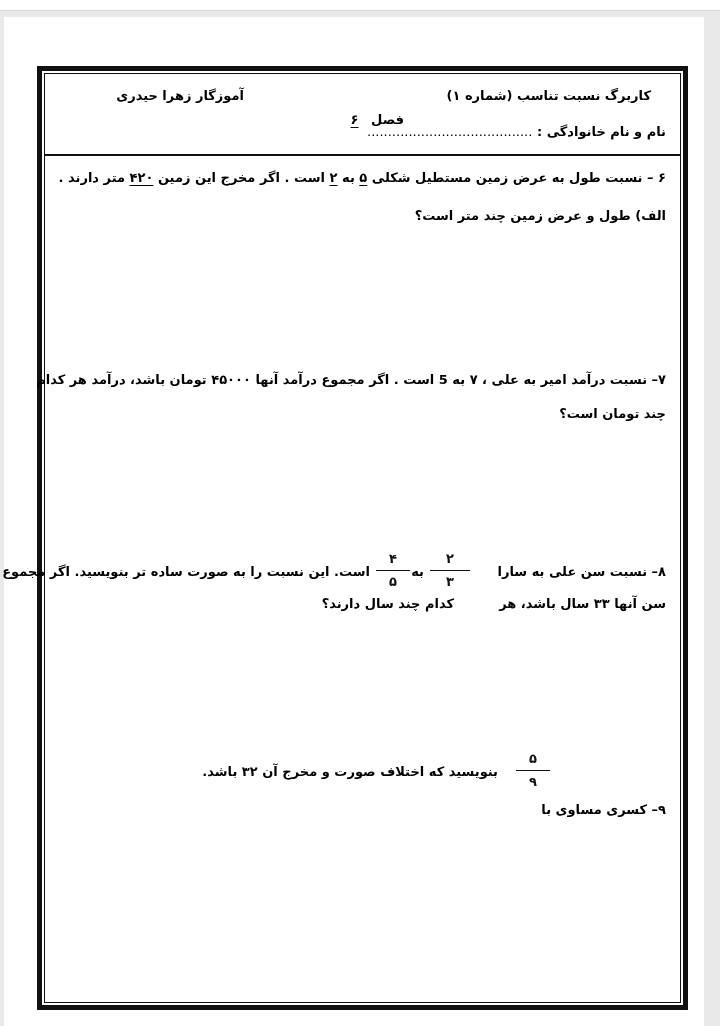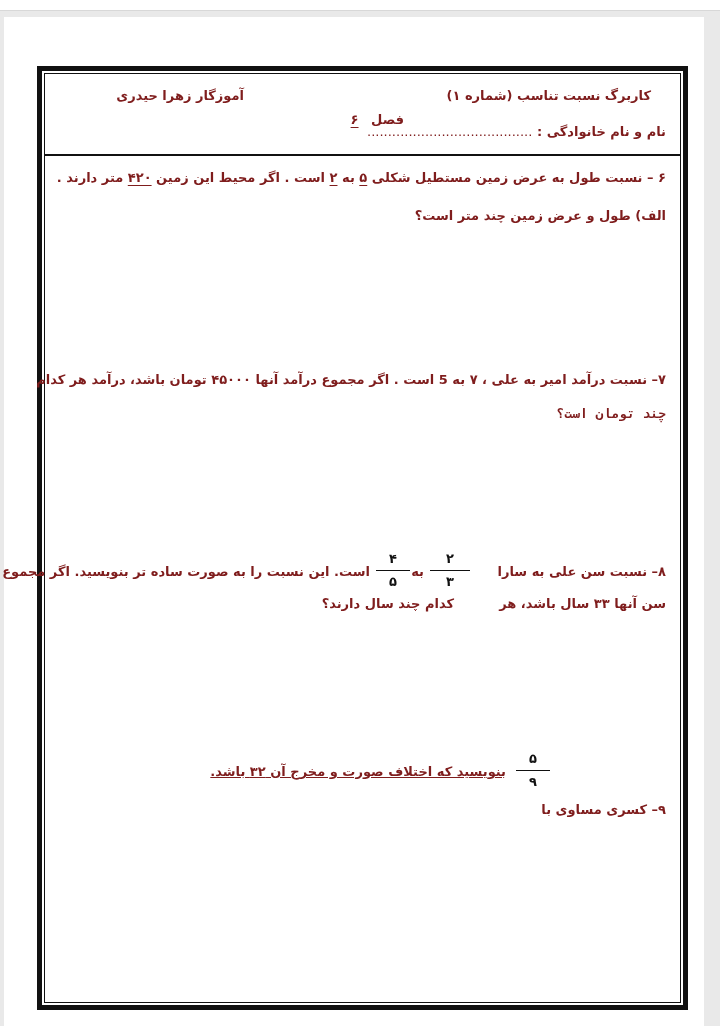--- a/index.html
+++ b/index.html
@@ -27,21 +27,21 @@
     border: 1.5px solid #111;
     box-sizing: border-box;
     background: #fff;
   }
   .header {
     position: absolute; left: 0; right: 0; top: 0; height: 80px;
     border-bottom: 2px solid #111;
   }
   .txt {
     position: absolute; direction: rtl; white-space: nowrap;
-    font-weight: bold; font-size: 13px; color: #7f1d1d;
+    font-weight: bold; font-size: 13px; color: #000000;
   }
   .ul { text-decoration: underline; text-underline-offset: 3px; }
   .frac {
     position: absolute; width: 26px; text-align: center;
     font-weight: bold; font-size: 13px; color: #111;
   }
   .frac .num { display: block; height: 18px; line-height: 18px; }
   .frac .bar { display: block; border-top: 1.5px solid #111; margin: 2px 0; }
   .frac .den { display: block; height: 18px; line-height: 18px; }
 </style>
@@ -60,26 +60,26 @@
           <span>فصل</span>
           <span class="ul" style="margin-right:8px;">۶</span>
         </div>
         <div class="txt" style="right:436px; top:14px;">آموزگار زهرا حیدری</div>
         <div class="txt" style="right:14px; top:50px;">
           <span>نام و نام خانوادگی : </span><span style="font-weight:normal;">........................................</span>
         </div>
       </div>
 
       <div class="txt" style="right:14px; top:96px;">
-        <span>۶ – نسبت طول به عرض زمین مستطیل شکلی </span><span class="ul">۵</span><span> به </span><span class="ul">۲</span><span> است . اگر محیط این زمین </span><span class="ul">۴۲۰</span><span> متر دارند .</span>
+        <span>۶ – نسبت طول به عرض زمین مستطیل شکلی </span><span class="ul">۵</span><span> به </span><span class="ul">۲</span><span> است . اگر مخرج این زمین </span><span class="ul">۴۲۰</span><span> متر دارند .</span>
       </div>
       <div class="txt" style="right:14px; top:134px;">الف) طول و عرض زمین چند متر است؟</div>
 
       <div class="txt" style="right:14px; top:298px;">۷– نسبت درآمد امیر به علی ، ۷ به 5 است . اگر مجموع درآمد آنها ۴۵۰۰۰ تومان باشد، درآمد هر کدام</div>
-      <div class="txt" style="right:14px; top:332px;font-family:Liberation Mono, monospace;">چند تومان است؟</div>
+      <div class="txt" style="right:14px; top:332px;">چند تومان است؟</div>
 
       <div class="txt" style="right:14px; top:490px;padding-left:37px;">۸– نسبت سن علی به سارا</div>
       <div class="frac" style="right:210px; top:476px; width:40px;">
         <span class="num">۲</span>
         <span class="bar"></span>
         <span class="den">۳</span>
       </div>
       <div class="txt" style="right:256px; top:490px;">به</div>
       <div class="frac" style="right:270px; top:476px; width:34px;">
         <span class="num">۴</span>
@@ -89,17 +89,17 @@
       <div class="txt" style="right:310px; top:490px;">است. این نسبت را به صورت ساده تر بنویسید. اگر مجموع</div>
       <div class="txt" style="right:14px; top:522px;">سن آنها ۳۳ سال باشد، هر</div>
       <div class="txt" style="right:226px; top:522px;">کدام چند سال دارند؟</div>
 
       <div class="txt" style="right:14px; top:690px;margin-top:38px;">۹– کسری مساوی با</div>
       <div class="frac" style="right:130px; top:676px; width:34px;">
         <span class="num">۵</span>
         <span class="bar"></span>
         <span class="den">۹</span>
       </div>
-      <div class="txt" style="right:174px; top:690px;text-decoration:underline;">بنویسید که اختلاف صورت و مخرج آن  ۳۲  باشد.</div>
+      <div class="txt" style="right:182px; top:690px;">بنویسید که اختلاف صورت و مخرج آن  ۳۲  باشد.</div>
 
     </div>
   </div>
 </div>
 
 </body></html>

